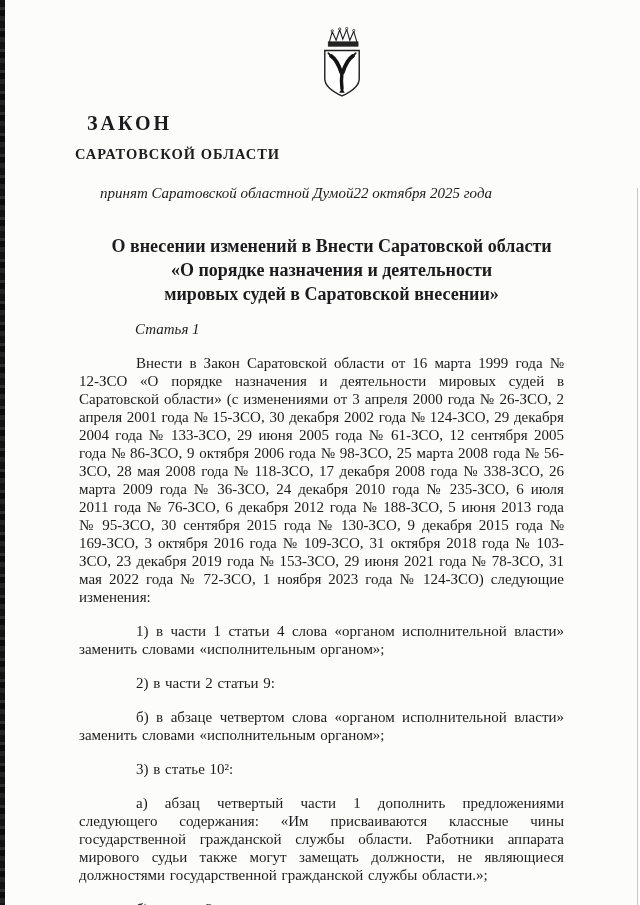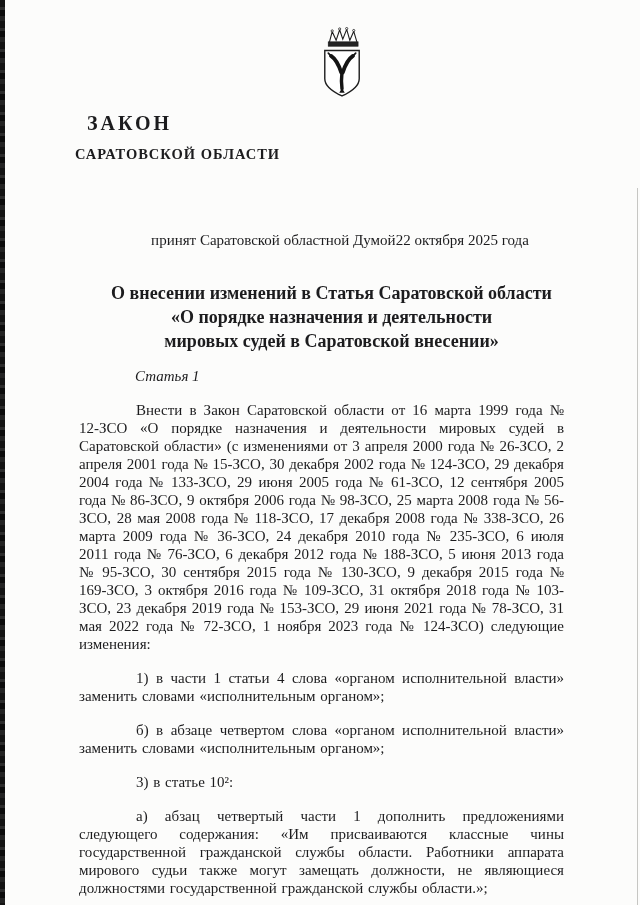--- a/index.html
+++ b/index.html
@@ -43,24 +43,25 @@
   .region {
     margin-top: 6px;
     text-align: left;
     font-size: 14.5px;
     font-weight: bold;
     letter-spacing: 1px;
     line-height: 18px;
     transform: translateX(12px);
   }
   .adoption {
-    margin-top: 68px;
+    margin-top: 21px;
     display: flex;
-    justify-content: center;
+    justify-content: flex-start;
     align-items: baseline;
+    font-style: italic;
     font-size: 15px;
     line-height: 19px;
   }
   .adoption .adopted-by { padding-left: 37px; }
   .law-title {
     margin-top: 31px;
     text-align: center;
     font-weight: bold;
     font-size: 18px;
     line-height: 24px;
@@ -116,27 +117,28 @@
 
   <div class="doc-type">ЗАКОН</div>
   <div class="region">САРАТОВСКОЙ ОБЛАСТИ</div>
 
   <div class="adoption">
     <span class="adopted-by">принят Саратовской областной Думой</span>
     <span class="adopted-date">22 октября 2025 года</span>
   </div>
 
   <div class="law-title">
-    <div>О внесении изменений в Статья Саратовской области</div>
+    <div>О внесении изменений в Внести Саратовской области</div>
     <div>«О порядке назначения и деятельности</div>
     <div>мировых судей в Саратовской внесении»</div>
   </div>
 
   <div class="article-heading">Статья 1</div>
 
   <p class="para">Внести в Закон Саратовской области от 16 марта 1999 года № 12-ЗСО «О порядке назначения и деятельности мировых судей в Саратовской области» (с изменениями от 3 апреля 2000 года № 26-ЗСО, 2 апреля 2001 года № 15-ЗСО, 30 декабря 2002 года № 124-ЗСО, 29 декабря 2004 года № 133-ЗСО, 29 июня 2005 года № 61-ЗСО, 12 сентября 2005 года № 86-ЗСО, 9 октября 2006 года № 98-ЗСО, 25 марта 2008 года № 56-ЗСО, 28 мая 2008 года № 118-ЗСО, 17 декабря 2008 года № 338-ЗСО, 26 марта 2009 года № 36-ЗСО, 24 декабря 2010 года № 235-ЗСО, 6 июля 2011 года № 76-ЗСО, 6 декабря 2012 года № 188-ЗСО, 5 июня 2013 года № 95-ЗСО, 30 сентября 2015 года № 130-ЗСО, 9 декабря 2015 года № 169-ЗСО, 3 октября 2016 года № 109-ЗСО, 31 октября 2018 года № 103-ЗСО, 23 декабря 2019 года № 153-ЗСО, 29 июня 2021 года № 78-ЗСО, 31 мая 2022 года № 72-ЗСО, 1 ноября 2023 года № 124-ЗСО) следующие изменения:</p>
   <p class="para">1) в части 1 статьи 4 слова «органом исполнительной власти» заменить словами «исполнительным органом»;</p>
+  <p class="para">2) в части 2 статьи 9:</p>
   <p class="para">б) в абзаце четвертом слова «органом исполнительной власти» заменить словами «исполнительным органом»;</p>
   <p class="para">3) в статье 10²:</p>
   <p class="para">а) абзац четвертый части 1 дополнить предложениями следующего содержания: «Им присваиваются классные чины государственной гражданской службы области. Работники аппарата мирового судьи также могут замещать должности, не являющиеся должностями государственной гражданской службы области.»;</p>
   <p class="para">б) в части 2:</p>
 
 </div>
 
 </body></html>

